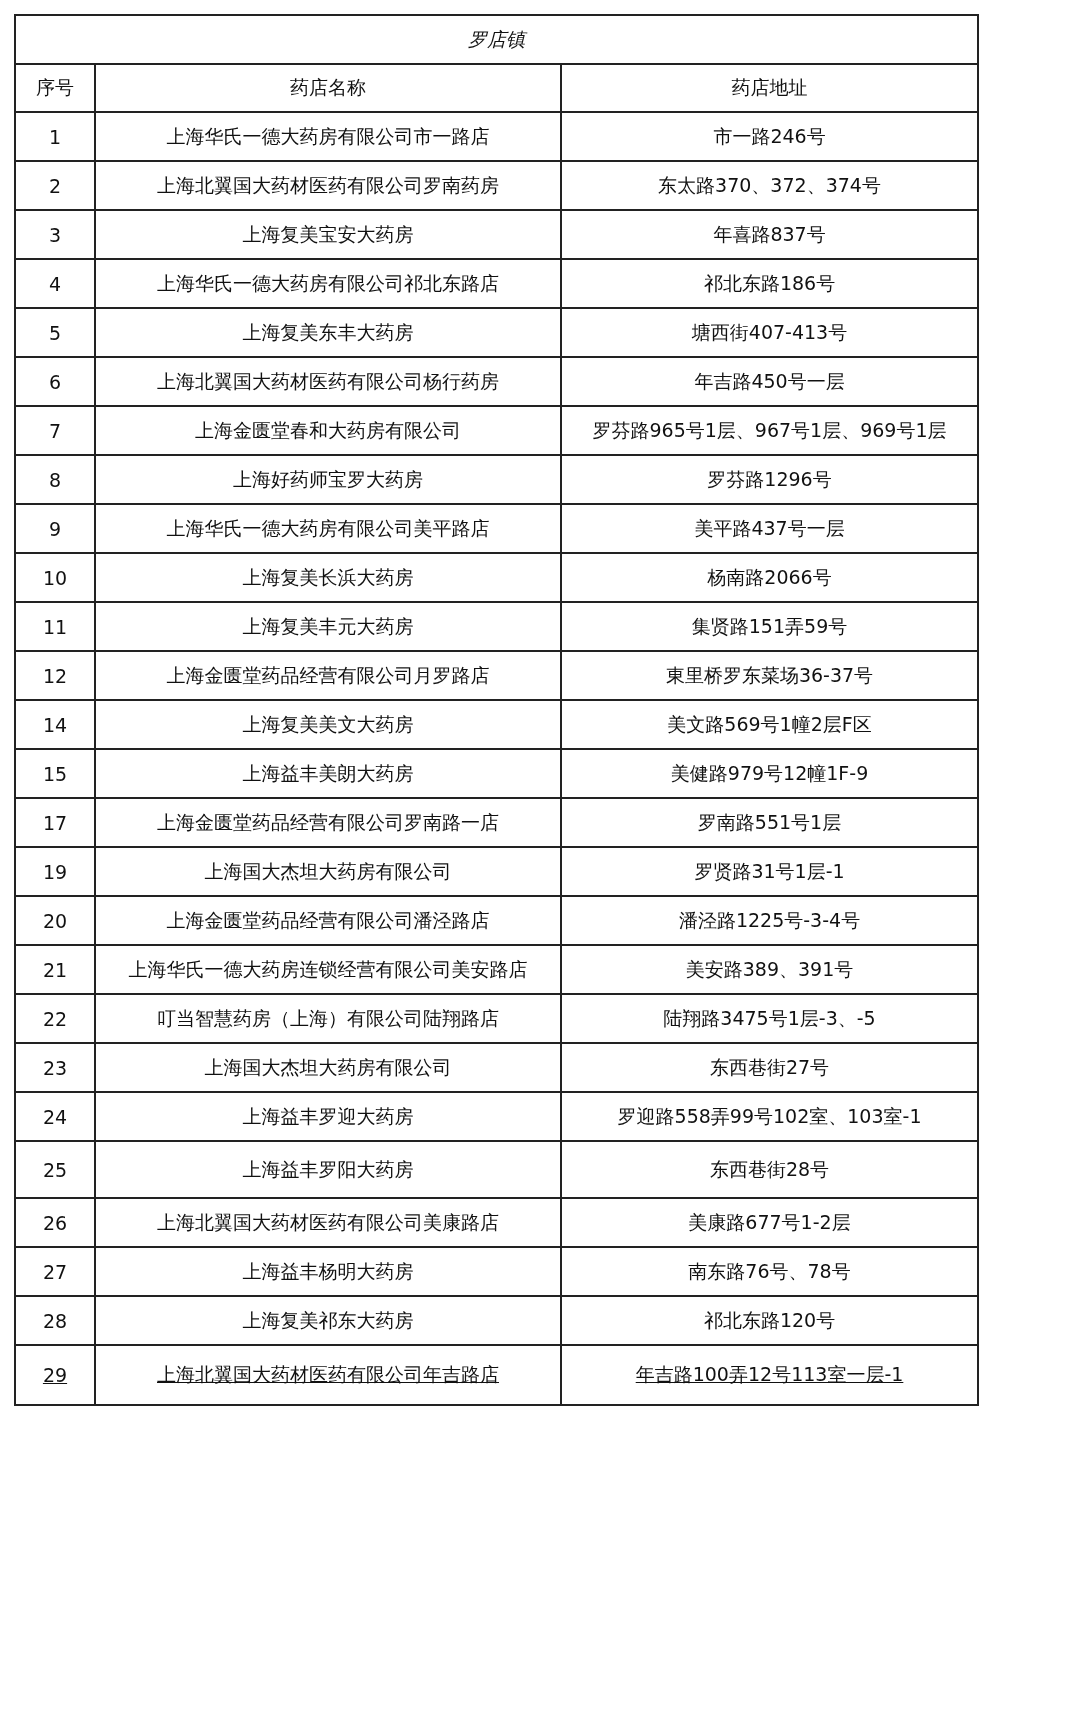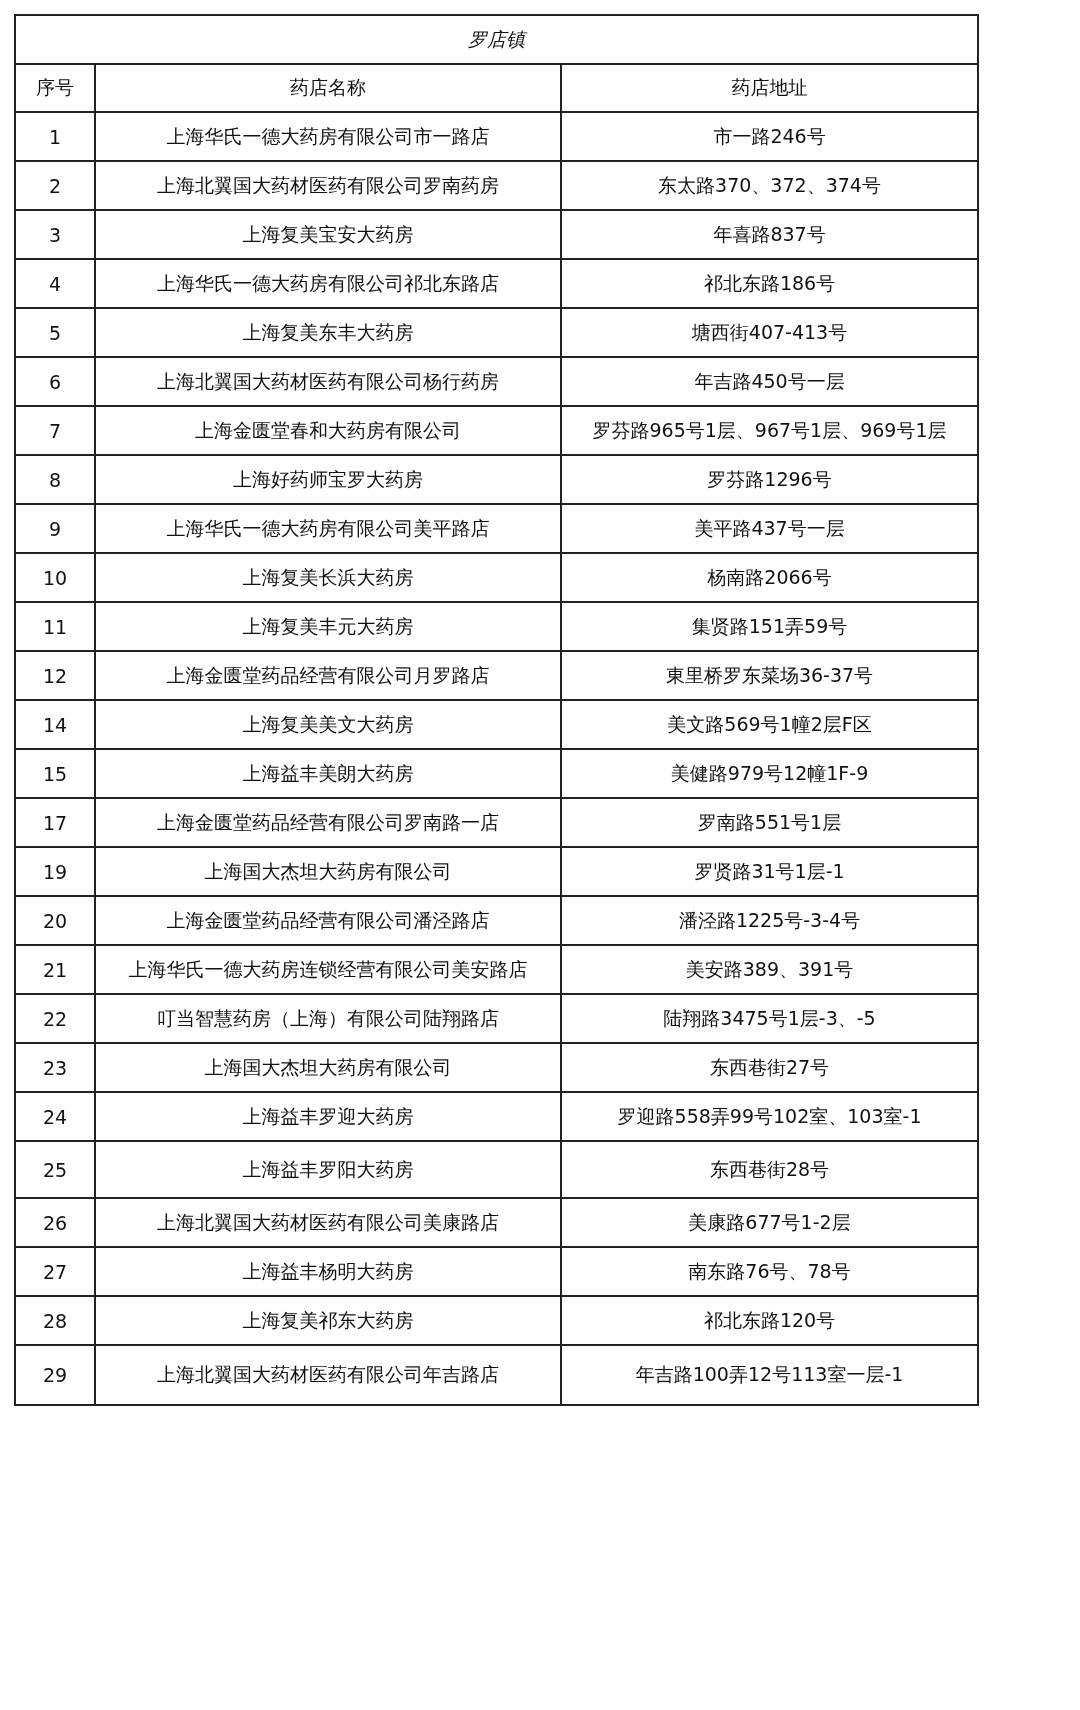--- a/index.html
+++ b/index.html
@@ -4,21 +4,21 @@
 <style>
   html, body { margin: 0; padding: 0; background: #ffffff; }
   body { width: 1080px; height: 1710px; position: relative; font-family: "DejaVu Sans", "Liberation Sans", sans-serif; color: #111; }
   .sheet { position: absolute; left: 14px; top: 14px; width: 963px; }
   table { border-collapse: collapse; width: 963px; table-layout: fixed; }
   td, th { border: 2px solid #222; text-align: center; vertical-align: middle; font-weight: normal; font-size: 19px; padding: 0; white-space: nowrap; overflow: hidden; }
   .title-cell { height: 47px; font-style: italic; }
   .hdr th { height: 46px; border-radius: 8px; }
   tr.row td { height: 47px; }
   tr.row.tall td { height: 55px; }
-  tr.row.taller td { height: 58px; }
+  tr.row.taller td { height: 58px; text-decoration: underline; }
   col.c1 { width: 80px; }
   col.c2 { width: 466px; }
   col.c3 { width: 417px; }
 </style>
 </head>
 <body>
 
 <div class="sheet">
   <table>
     <colgroup>

